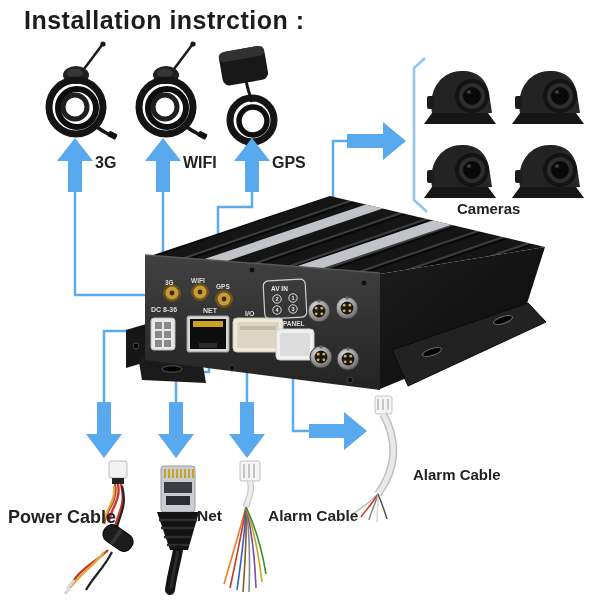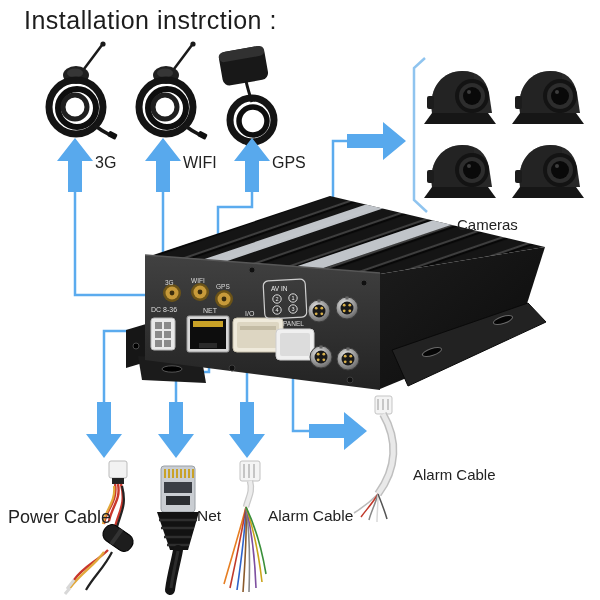--- a/index.html
+++ b/index.html
@@ -1,17 +1,17 @@
 <!DOCTYPE html>
 <html><head>
 <meta charset="utf-8">
 <style>
   html,body{margin:0;padding:0;background:#fff;}
   .stage{position:relative;width:600px;height:600px;background:#ffffff;overflow:hidden;
-         font-family:"Liberation Sans",sans-serif;}
+         font-family:"Liberation Sans",sans-serif;font-weight:bold;}
   .title{position:absolute;left:24px;top:6px;font-size:25px;color:#1c1c1c;
          letter-spacing:.5px;white-space:nowrap;}
   .lbl{position:absolute;font-size:15px;color:#222;white-space:nowrap;}
   .lbl-ant{font-size:16px;}
   .lbl-avout{line-height:26px;}
   svg{position:absolute;left:0;top:0;}
   svg text{font-family:"Liberation Sans",sans-serif;}
 </style>
 </head>
 <body>
@@ -268,21 +268,21 @@
       <path d="M378,494 C372,504 366,510 361,517" fill="none" stroke="#c0392b" stroke-width="1.5"></path>
       <path d="M378,494 C375,505 371,512 369,520" fill="none" stroke="#888" stroke-width="1.5"></path>
       <path d="M378,494 C378,506 377,514 377,522" fill="none" stroke="#d9d9d9" stroke-width="1.5"></path>
       <path d="M378,494 C382,504 385,512 387,519" fill="none" stroke="#555" stroke-width="1.5"></path>
     </g>
   </svg>
 
   <div class="lbl lbl-ant" style="left:95px;top:154px;">3G</div>
   <div class="lbl lbl-ant" style="left:183px;top:154px;">WIFI</div>
   <div class="lbl lbl-ant" style="left:272px;top:154px;">GPS</div>
-  <div class="lbl" style="left:457px;top:216px;">Cameras</div>
+  <div class="lbl" style="left:457px;top:200px;">Cameras</div>
   <div class="lbl" style="left:8px;top:507px;font-size:18px;">Power Cable</div>
   <div class="lbl" style="left:197px;top:507px;font-size:15.5px;">Net</div>
   <div class="lbl" style="left:268px;top:507px;font-size:15.5px;">Alarm Cable</div>
   <div class="lbl lbl-avout" style="left:413px;top:462px;">
     <div>Alarm Cable</div>
   </div>
 
 </div>
 
 </body></html>

